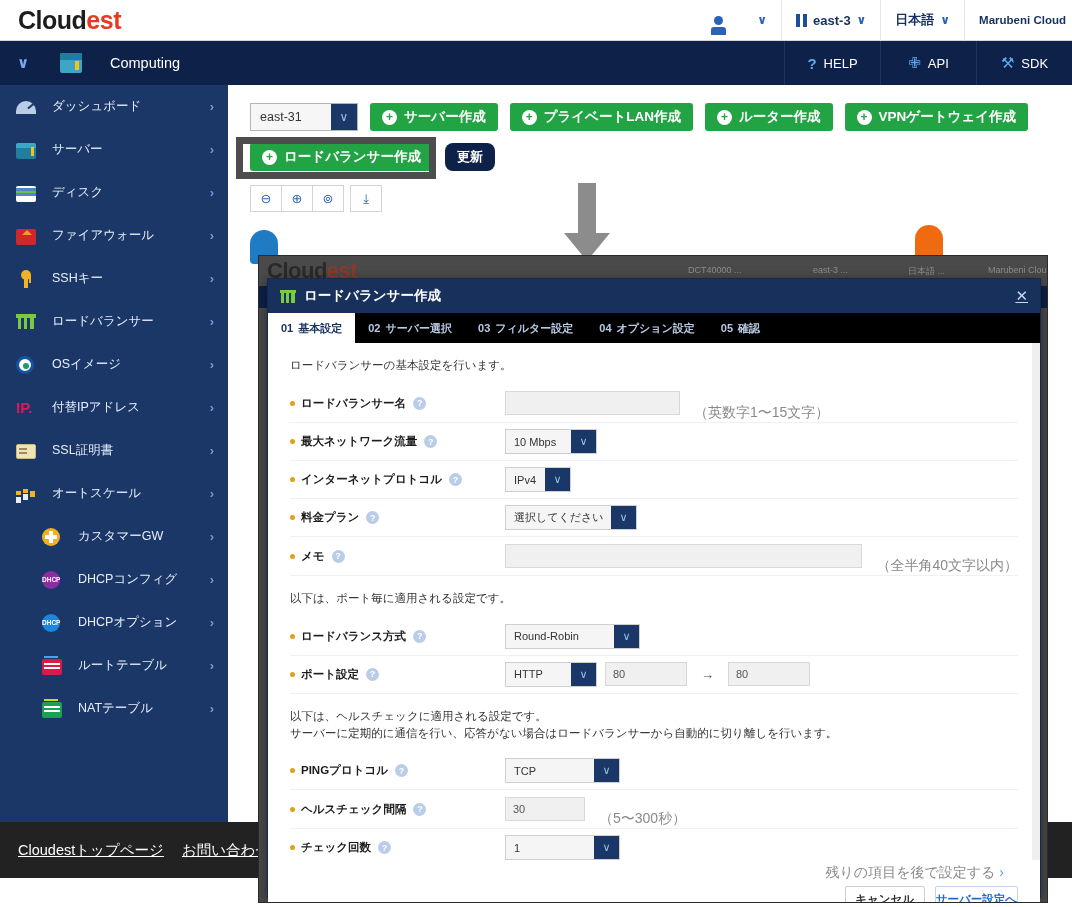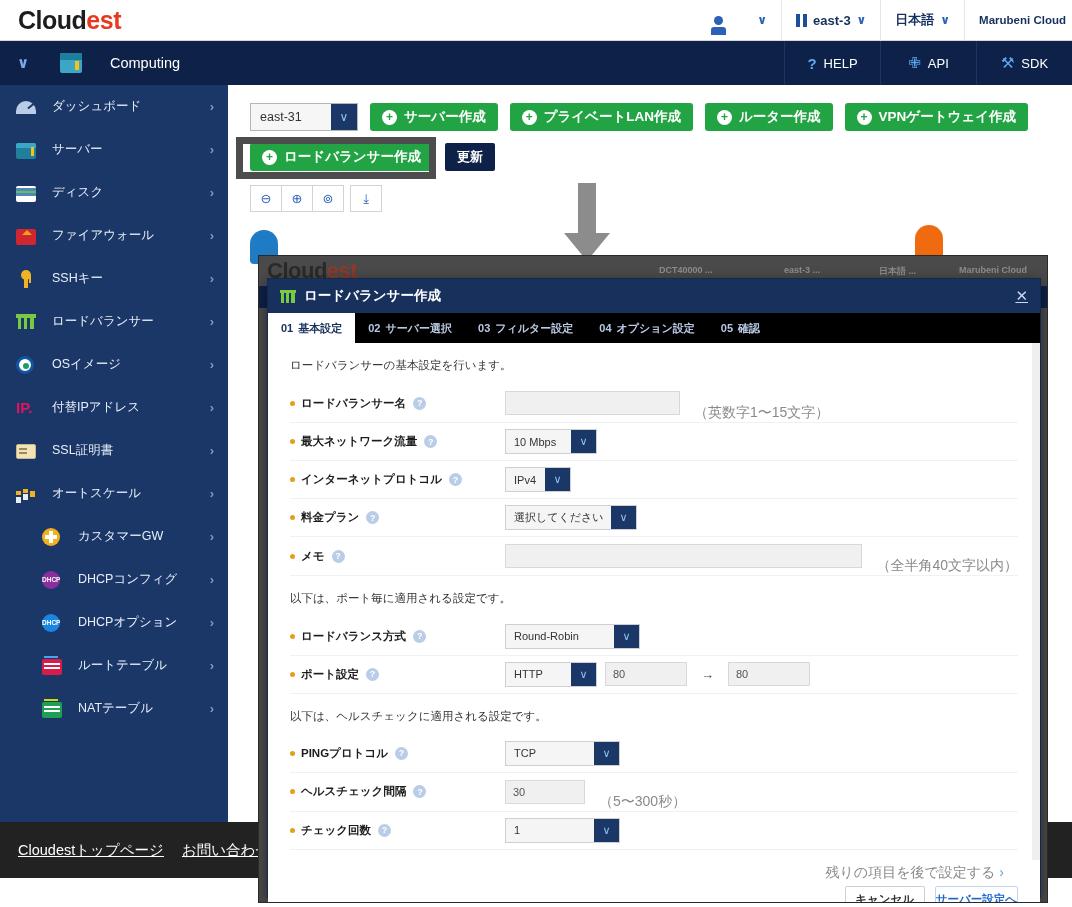--- a/index.html
+++ b/index.html
@@ -106,21 +106,21 @@
   .region-select { width:108px; height:28px; border:1px solid #b5b5b5; background:#f6f6f6; display:flex; align-items:center;
       font-size:12.5px; color:#333; padding-left:9px; position:relative; }
   .region-select .dd { position:absolute; right:0; top:0; width:26px; height:26px; background:#1b3768; color:#8fc3f2;
       display:flex; align-items:center; justify-content:center; font-size:12px; }
   .gbtn { height:28px; background:#23a444; color:#ffffff; font-size:13.5px; font-weight:bold; border-radius:3px;
       display:flex; align-items:center; padding:0 12px; gap:7px; white-space:nowrap; }
   .gbtn .plus { width:15px; height:15px; border-radius:50%; background:#ffffff; color:#23a444; font-size:12px;
       font-weight:bold; display:flex; align-items:center; justify-content:center; line-height:1; }
   #toolbar-row2 { position:absolute; left:22px; top:58px; display:flex; align-items:center; gap:12px; }
   .navybtn { height:28px; background:#0d2149; color:#ffffff; font-size:13px; font-weight:bold; display:flex;
-      align-items:center; padding:0 12px; border-radius:2px; }
+      align-items:center; padding:0 12px; border-radius:8px; }
   #highlight-box { position:absolute; left:8px; top:52px; width:200px; height:42px; border:7px solid #4d4d4d; }
   #icon-row { position:absolute; left:22px; top:100px; display:flex; }
   .ibtn { width:32px; height:27px; border:1px solid #d3d3d3; background:#ffffff; display:flex; align-items:center;
       justify-content:center; color:#2b62b5; margin-right:-1px; font-size:13px; }
   #down-arrow { position:absolute; left:332px; top:98px; width:54px; height:78px; }
 
   
   .blob { position:absolute; width:28px; height:34px; border-radius:14px 14px 4px 4px; }
 
   
@@ -128,21 +128,21 @@
      display:flex; align-items:center; }
   .foot-link { color:#ffffff; font-size:14.5px; text-decoration:underline; margin-left:18px; white-space:nowrap; }
   #page-bottom { position:absolute; left:0; top:878px; width:1072px; height:29px; background:#ffffff; }
 
   
   #modal-shell { position:absolute; left:258px; top:255px; width:790px; height:648px;
       background:#4a4a4a; border:1px solid #2a2a2a; overflow:hidden; }
   #modal-bg-header { position:absolute; left:0; top:0; width:100%; height:30px; background:#4a4a4a; }
   #modal-bg-header .bb { position:absolute; left:8px; top:2px; font-size:22px; font-weight:bold; color:#2a2a2a; letter-spacing:-0.5px;}
   #modal-bg-header .bb .acc { color:#8c3a2c; }
-  .bg-hdr-item { position:absolute; top:9px; font-size:9px; color:#8d8d8d; font-weight:bold; white-space:nowrap; }
+  .bg-hdr-item { position:absolute; top:9px; font-size:9px; color:#8d8d8d; font-weight:normal; white-space:nowrap;margin-left:29px; }
   #modal-bg-navstrip { position:absolute; left:0; top:30px; width:100%; height:22px; background:#0d2149; }
   #modal-bg-navstrip .mini { position:absolute; right:8px; top:4px; width:40px; height:18px; background:#1b4a96; }
 
   #modal { position:absolute; left:8px; top:22px; width:774px; height:620px; background:#ffffff;
       border:1px solid #13294f; box-shadow:0 3px 12px rgba(0,0,0,.45); }
   #modal-title { height:34px; background:#17305c; display:flex; align-items:center; padding:0 12px; }
   #modal-title .ic { width:16px; height:14px; margin-right:8px; position:relative; }
   #modal-title .ic:before{content:"";position:absolute;left:0;top:1px;width:16px;height:3px;background:#7ac943;}
   #modal-title .ic:after{content:"";position:absolute;left:1px;top:4px;width:14px;height:10px;
      background:linear-gradient(to right,#7ac943 0 3px,transparent 3px 5px,#7ac943 5px 8px,transparent 8px 10px,#7ac943 10px 14px);}
@@ -538,20 +538,21 @@
           </div>
         <span class="arrow-mid">→</span>
         <div class="finput" style="width:82px">
             <span>80</span>
           </div>
       </div>
 
       <div class="spacer"></div>
       <div class="section-note">
         <span>以下は、ヘルスチェックに適用される設定です。</span><br>
+        <span>サーバーに定期的に通信を行い、応答がない場合はロードバランサーから自動的に切り離しを行います。</span>
       </div>
 
       <div class="frow">
         <div class="flabel">
           <span class="req-dot"></span>
           <span>PINGプロトコル</span>
           <span class="q-ico">?</span>
         </div>
         <div class="fselect" style="width:115px">
           <span>TCP</span>

